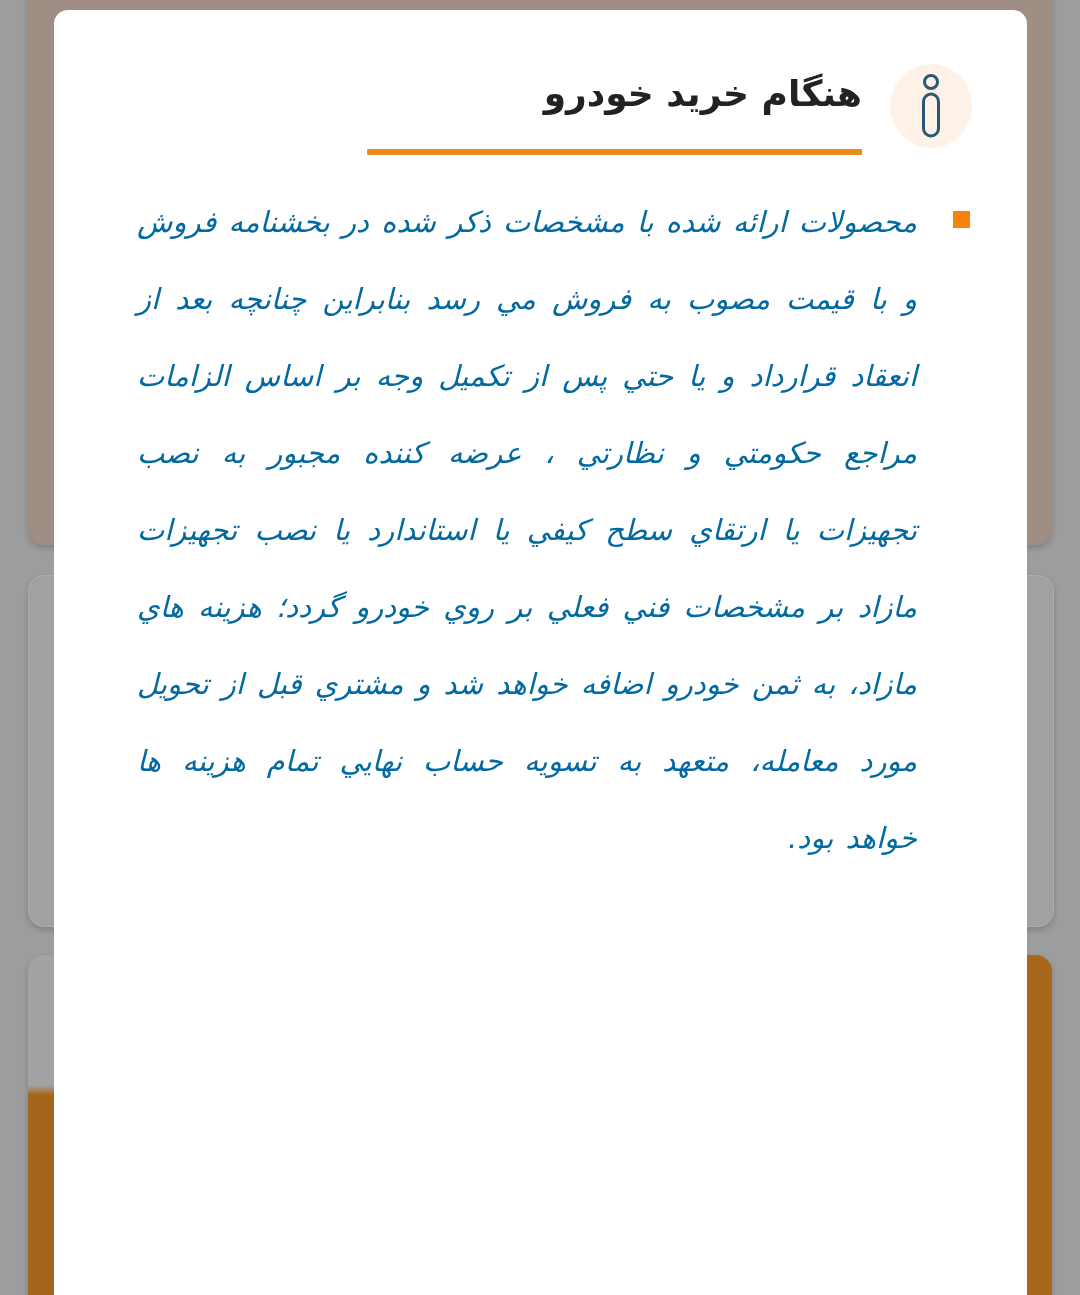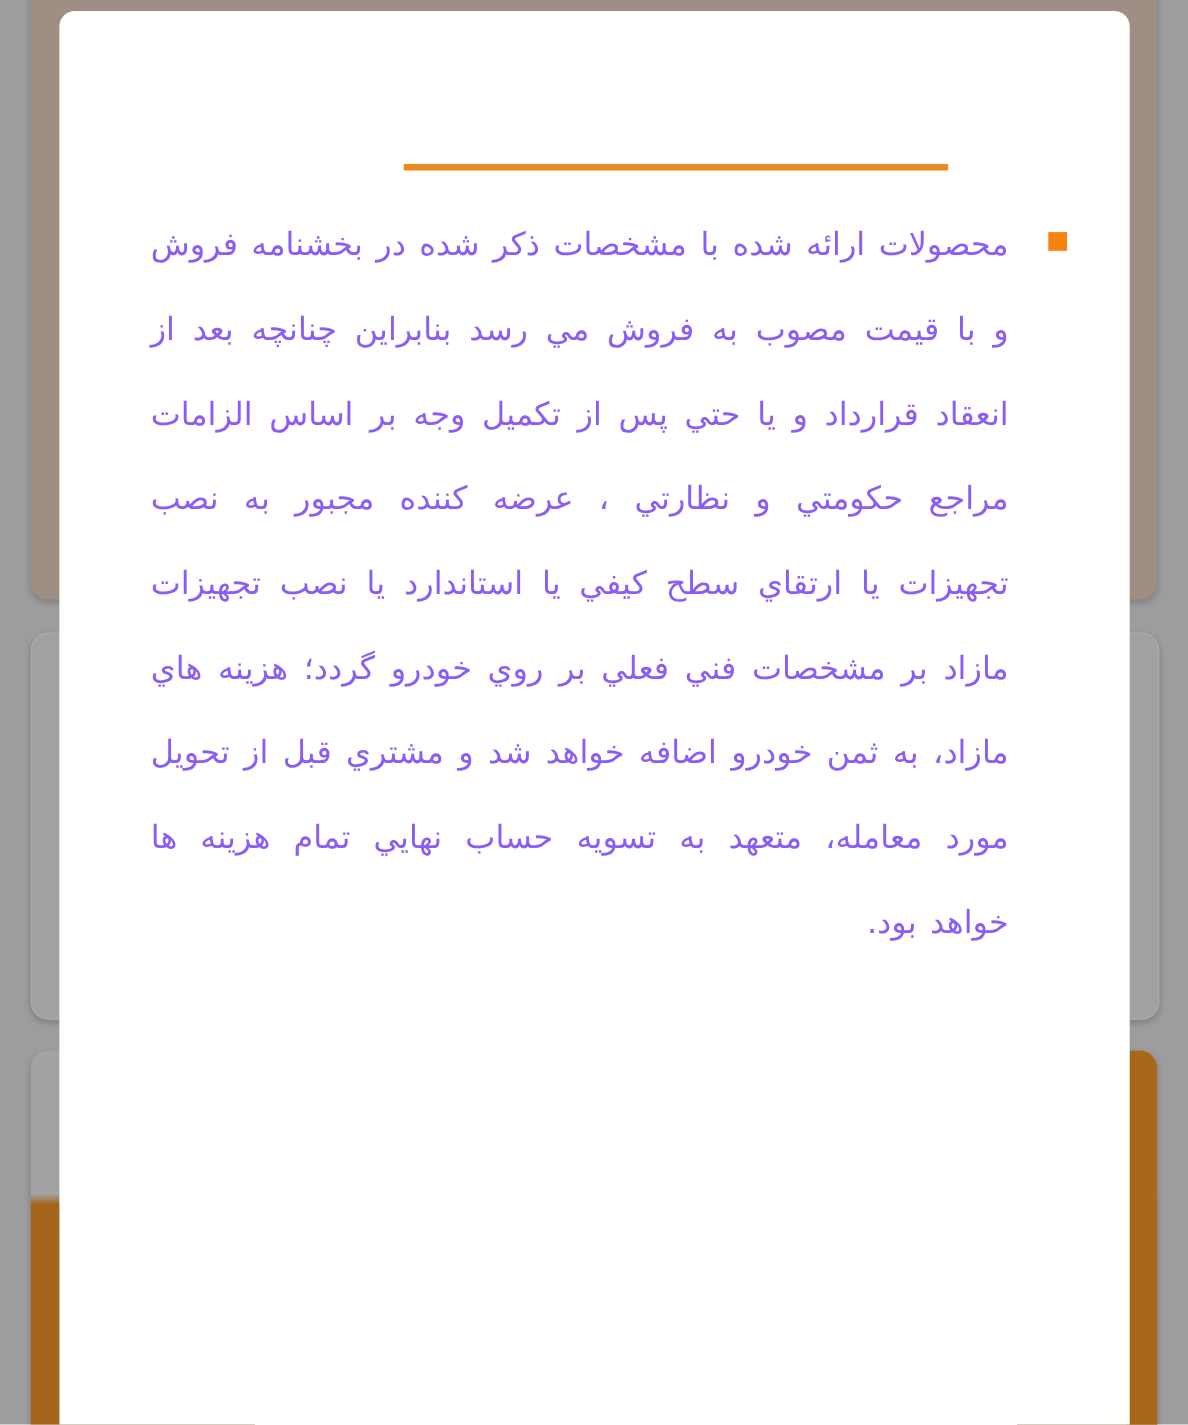--- a/index.html
+++ b/index.html
@@ -113,36 +113,48 @@
       top: 27px;
       width: 17px;
       height: 17px;
       background: #f7820e;
     }
     .bullet-text {
       margin: 0;
       font-family: "DejaVu Sans", sans-serif;
       font-size: 29px;
       line-height: 77px;
-      color: #8b5cf6;
+      color: #0369a1;
       text-align: justify;
       text-align-last: right;
       word-spacing: 3px;
+      font-style: italic;
     }
   </style>
 </head>
 <body>
 
 <div class="bg-card bg-card-1"></div>
 <div class="bg-card bg-card-2"></div>
 <div class="bg-card bg-card-3">
   <div class="bg-card-3-stripe"></div>
 </div>
 
 <div class="modal">
+  <div class="modal-header">
+    <div class="info-badge">
+      <span>
+        <svg width="30" height="66" viewBox="0 0 30 66">
+          <circle cx="15" cy="9" r="6.5" fill="none" stroke="#2a5a72" stroke-width="3"></circle>
+          <rect x="7.5" y="21" width="15" height="42" rx="7.5" ry="7.5" fill="none" stroke="#2a5a72" stroke-width="3"></rect>
+        </svg>
+      </span>
+    </div>
+    <h1 class="modal-title">هنگام خرید خودرو</h1>
+  </div>
   <div class="title-divider"></div>
 
   <div class="content">
     <ul class="bullet-list">
       <li class="bullet-item">
         <span class="bullet-marker"></span>
         <p class="bullet-text">محصولات ارائه شده با مشخصات ذکر شده در بخشنامه فروش و با قیمت مصوب به فروش مي رسد بنابراين چنانچه بعد از انعقاد قرارداد و يا حتي پس از تکميل وجه بر اساس الزامات مراجع حکومتي و نظارتي ، عرضه کننده مجبور به نصب تجهيزات يا ارتقاي سطح کيفي يا استاندارد يا نصب تجهيزات مازاد بر مشخصات فني فعلي بر روي خودرو گردد؛ هزينه هاي مازاد، به ثمن خودرو اضافه خواهد شد و مشتري قبل از تحويل مورد معامله، متعهد به تسويه حساب نهايي تمام هزينه ها خواهد بود.</p>
       </li>
     </ul>
   </div>

